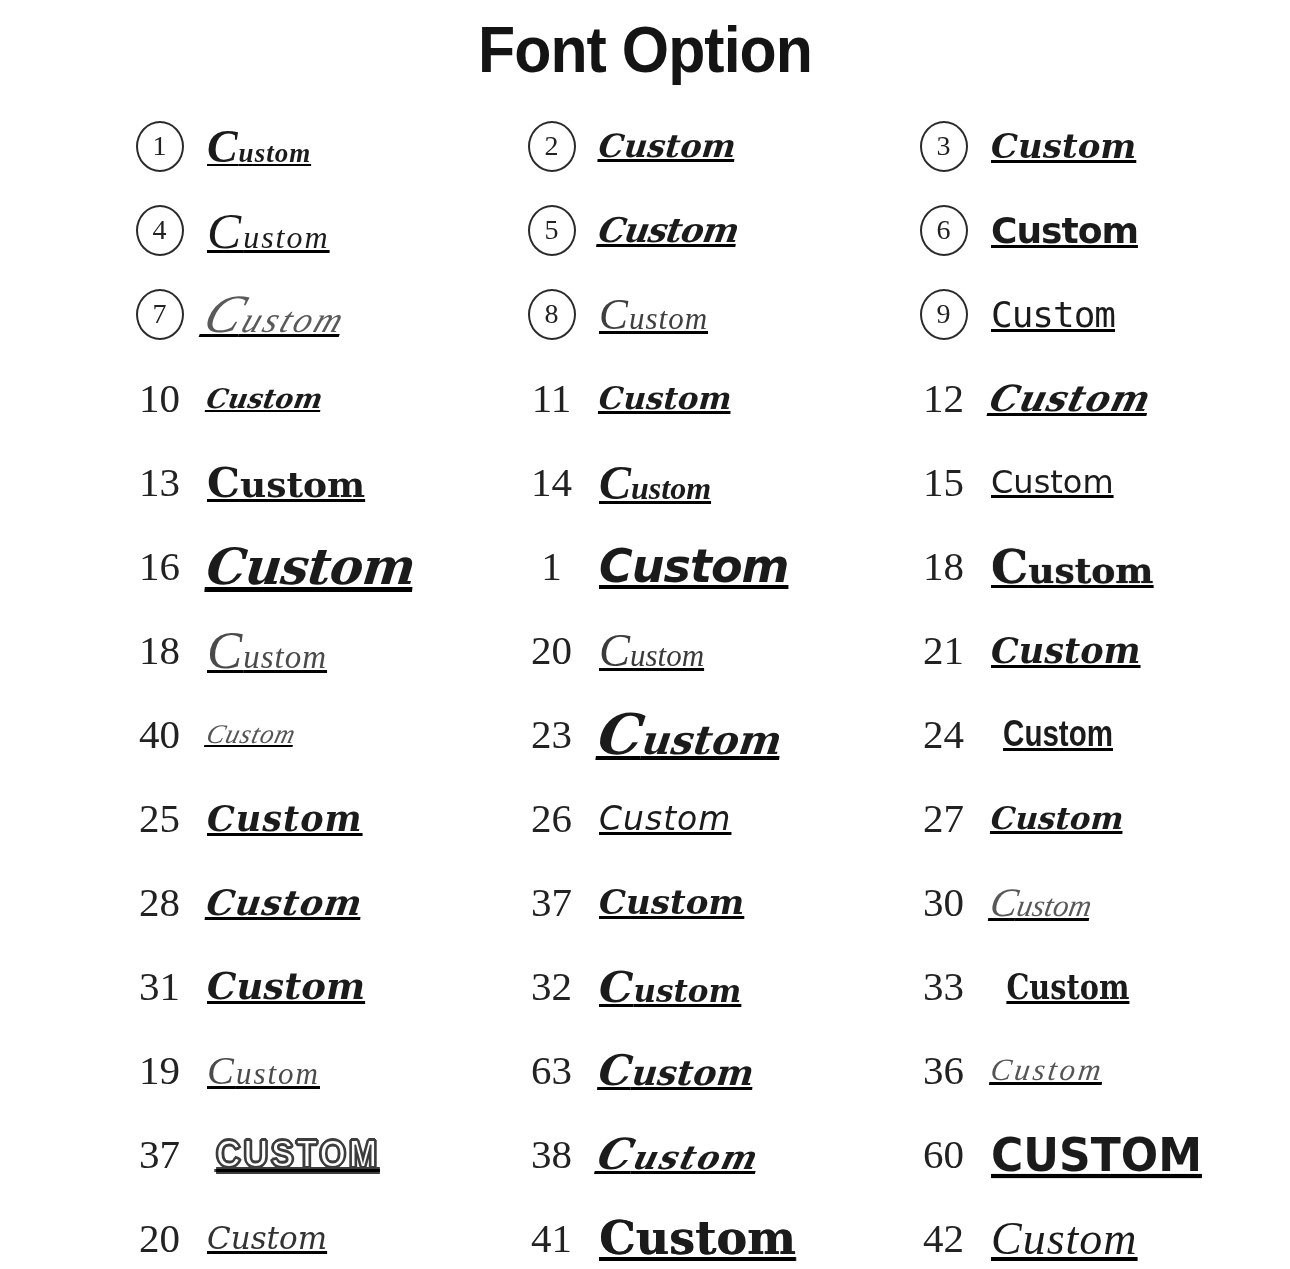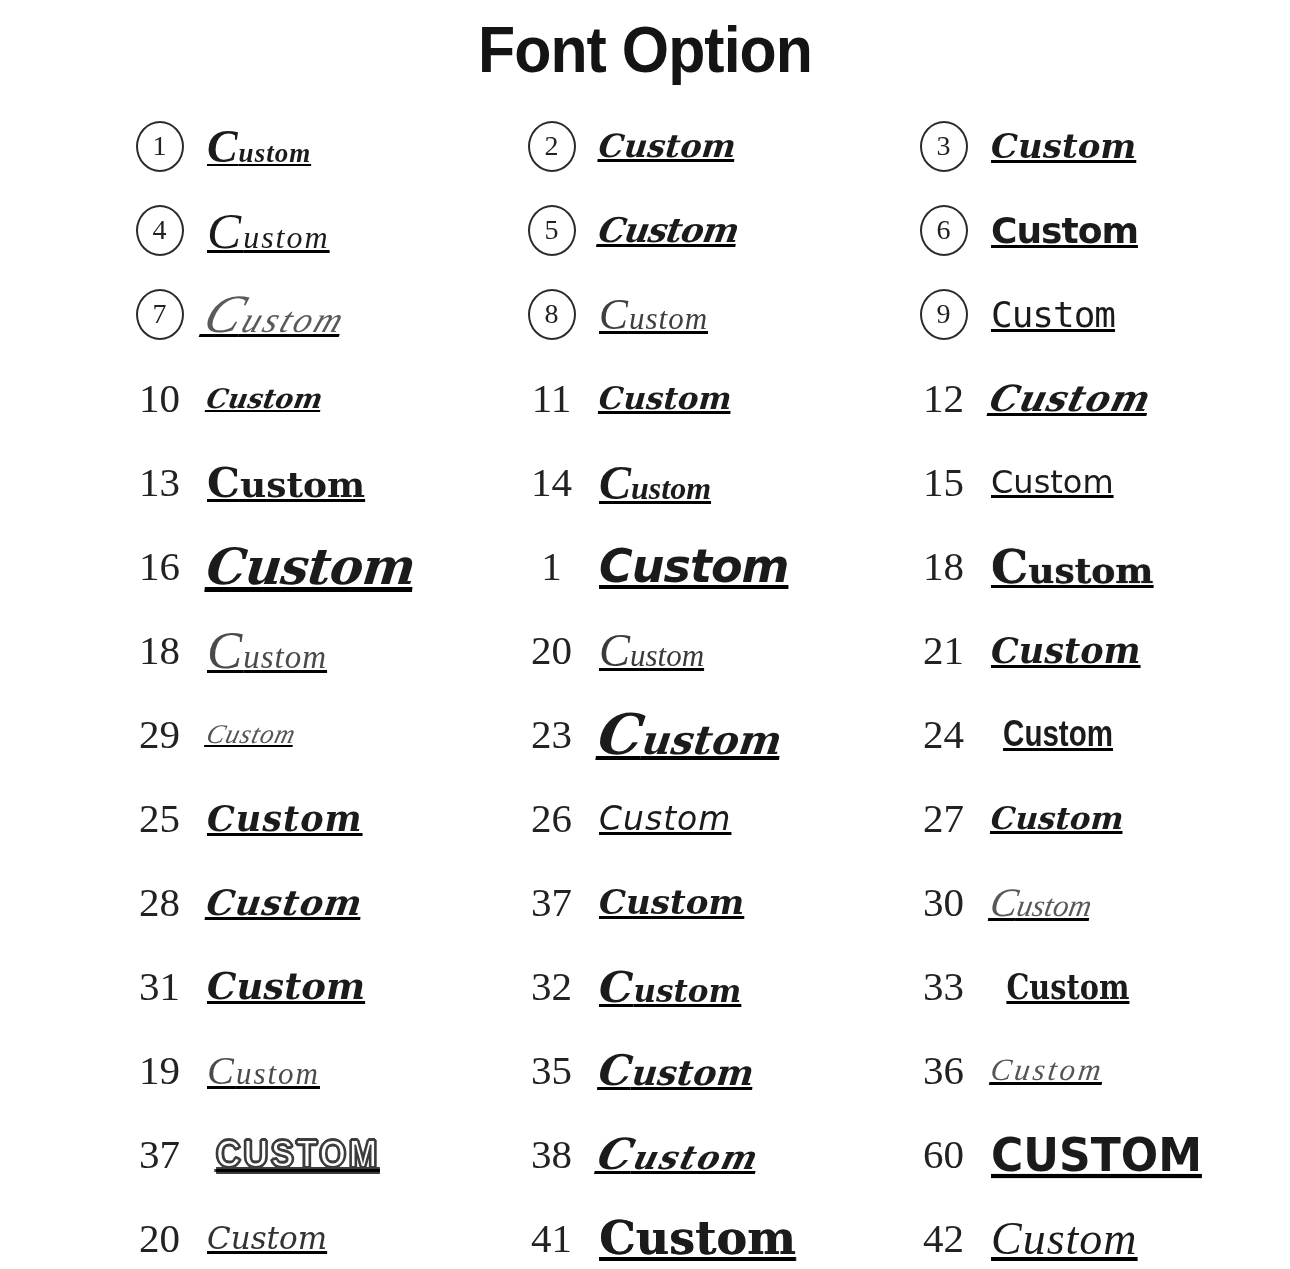--- a/index.html
+++ b/index.html
@@ -237,21 +237,21 @@
         <span class="sample f20">Custom</span>
       </span>
     </div>
     <div class="cell">
       <span class="num">21</span>
       <span class="sample-wrap">
         <span class="sample f21">Custom</span>
       </span>
     </div>
     <div class="cell">
-      <span class="num">29</span>
+      <span class="num">40</span>
       <span class="sample-wrap">
         <span class="sample f22">Custom</span>
       </span>
     </div>
     <div class="cell">
       <span class="num">23</span>
       <span class="sample-wrap">
         <span class="sample f23">Custom</span>
       </span>
     </div>
@@ -315,21 +315,21 @@
         <span class="sample f33">Custom</span>
       </span>
     </div>
     <div class="cell">
       <span class="num">19</span>
       <span class="sample-wrap">
         <span class="sample f34">Custom</span>
       </span>
     </div>
     <div class="cell">
-      <span class="num">35</span>
+      <span class="num">63</span>
       <span class="sample-wrap">
         <span class="sample f35">Custom</span>
       </span>
     </div>
     <div class="cell">
       <span class="num">36</span>
       <span class="sample-wrap">
         <span class="sample f36">Custom</span>
       </span>
     </div>

